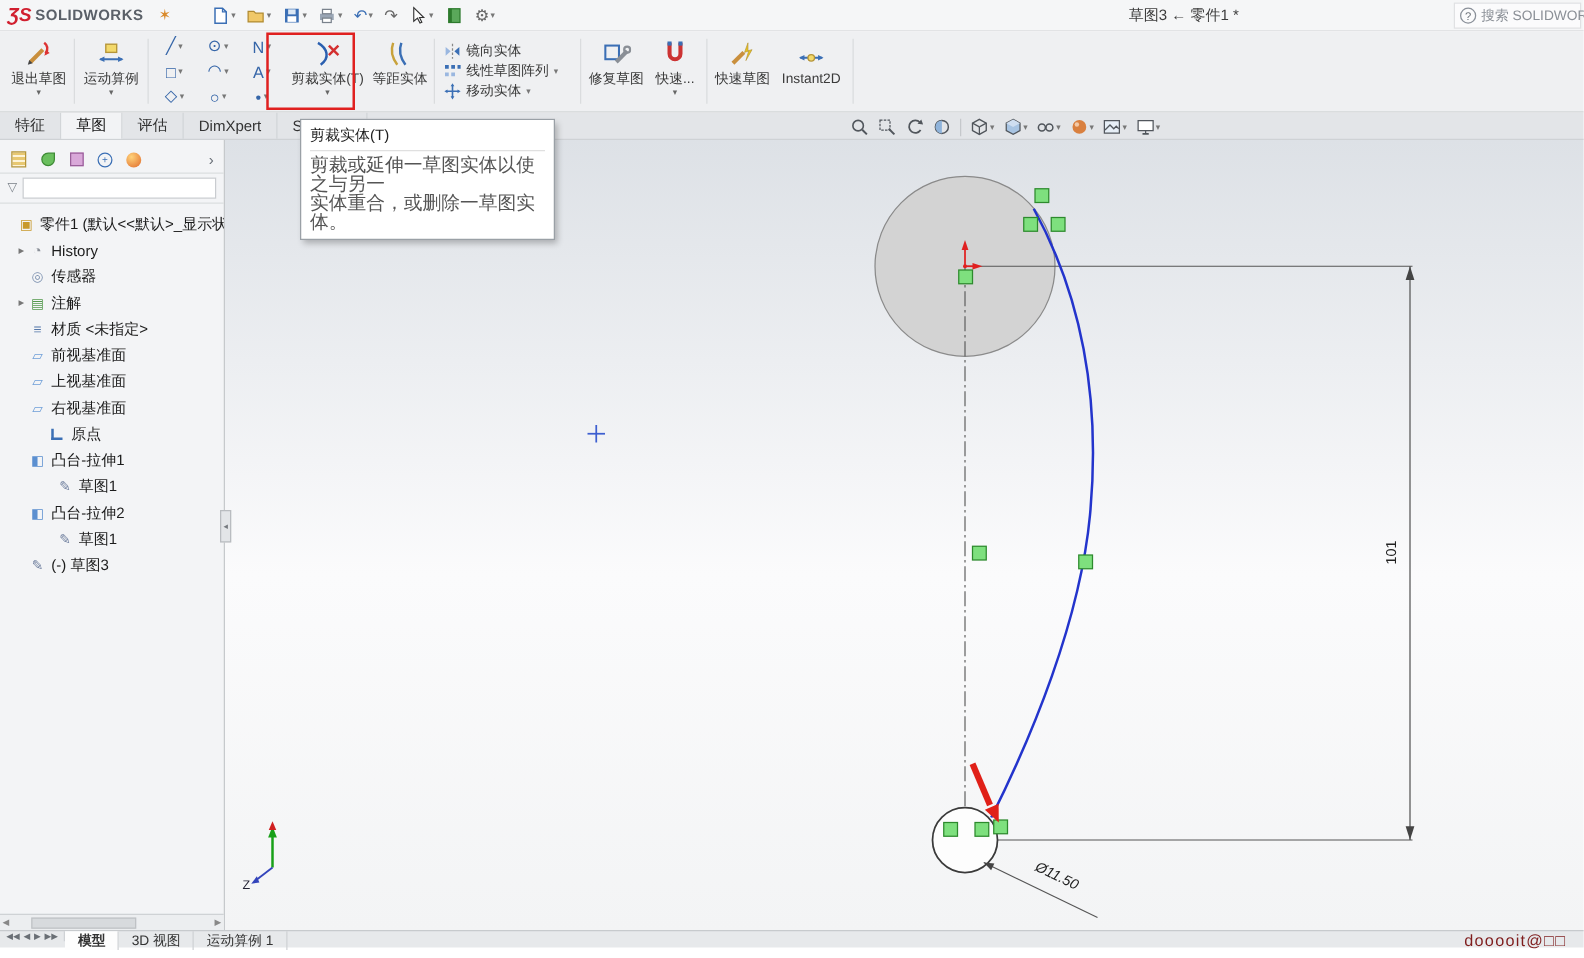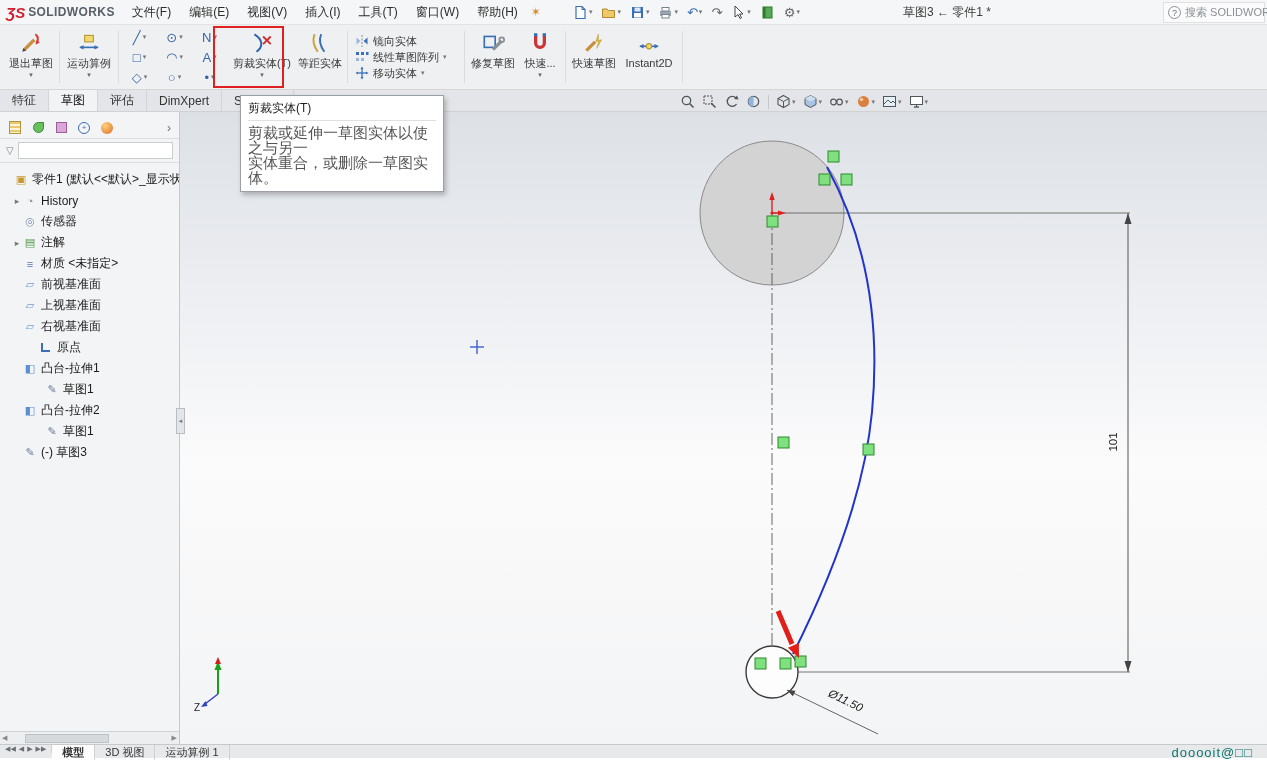--- a/index.html
+++ b/index.html
@@ -88,41 +88,32 @@
 
 .viewport{position:relative;flex:1;background:linear-gradient(180deg,#dde1e6 0%,#eceef1 28%,#fbfbfc 55%,#f3f4f5 100%)}
 .viewport svg.sketch{position:absolute;left:0;top:0}
 .flyout{position:absolute;left:176px;top:408px;width:9px;height:26px;background:#e3e5e8;border:1px solid #b9bcc0;display:flex;align-items:center;justify-content:center;font-size:7px;color:#767a7f;z-index:4}
 
 
 .bottombar{height:14px;background:#e7e9eb;border-top:1px solid #c7cacd;display:flex;align-items:flex-start;font-size:11px}
 .bnav{display:flex;align-items:center;gap:3px;padding:0 5px;color:#6a6f75;font-size:7px;border-right:1px solid #cfd2d5}
 .btab{padding:0 10px;display:flex;align-items:center;color:#333;border-right:1px solid #cfd2d5;font-size:11px}
 .btab.active{background:#fdfdfd;font-weight:bold}
-.watermark{margin-left:auto;padding-right:14px;display:flex;align-items:center;color:#0f766e;font-size:13px;letter-spacing:1px}
+.watermark{margin-left:auto;padding-right:14px;display:flex;align-items:center;color:#7f1d1d;font-size:13px;letter-spacing:1px}
 .statusbar{height:8px;background:#3a67ac;color:#fff;font-size:9px;line-height:8px;padding-left:6px;overflow:hidden;white-space:nowrap}
 </style>
 </head>
 <body>
 
 <div class="app">
 
   <div class="menubar">
     <div class="logo">
       <span class="logo-glyph">ƷS</span>
       <span class="logo-text">SOLIDWORKS</span>
-    </div>
-    <div class="menus">
-      <span class="menu-item">文件(F)</span>
-      <span class="menu-item">编辑(E)</span>
-      <span class="menu-item">视图(V)</span>
-      <span class="menu-item">插入(I)</span>
-      <span class="menu-item">工具(T)</span>
-      <span class="menu-item">窗口(W)</span>
-      <span class="menu-item">帮助(H)</span>
     </div>
     <span class="pin">✶</span>
     <div class="quick">
       <span class="qbtn">
         <svg viewBox="0 0 15 15">
             <path d="M3 1.5 H9 L12 4.5 V13.5 H3 Z" fill="#fff" stroke="#3b6fb5" stroke-width="1.2"></path>
             <path d="M9 1.5 V4.5 H12" fill="none" stroke="#3b6fb5"></path>
           </svg>
         <span class="qcaret">▾</span>
       </span>

